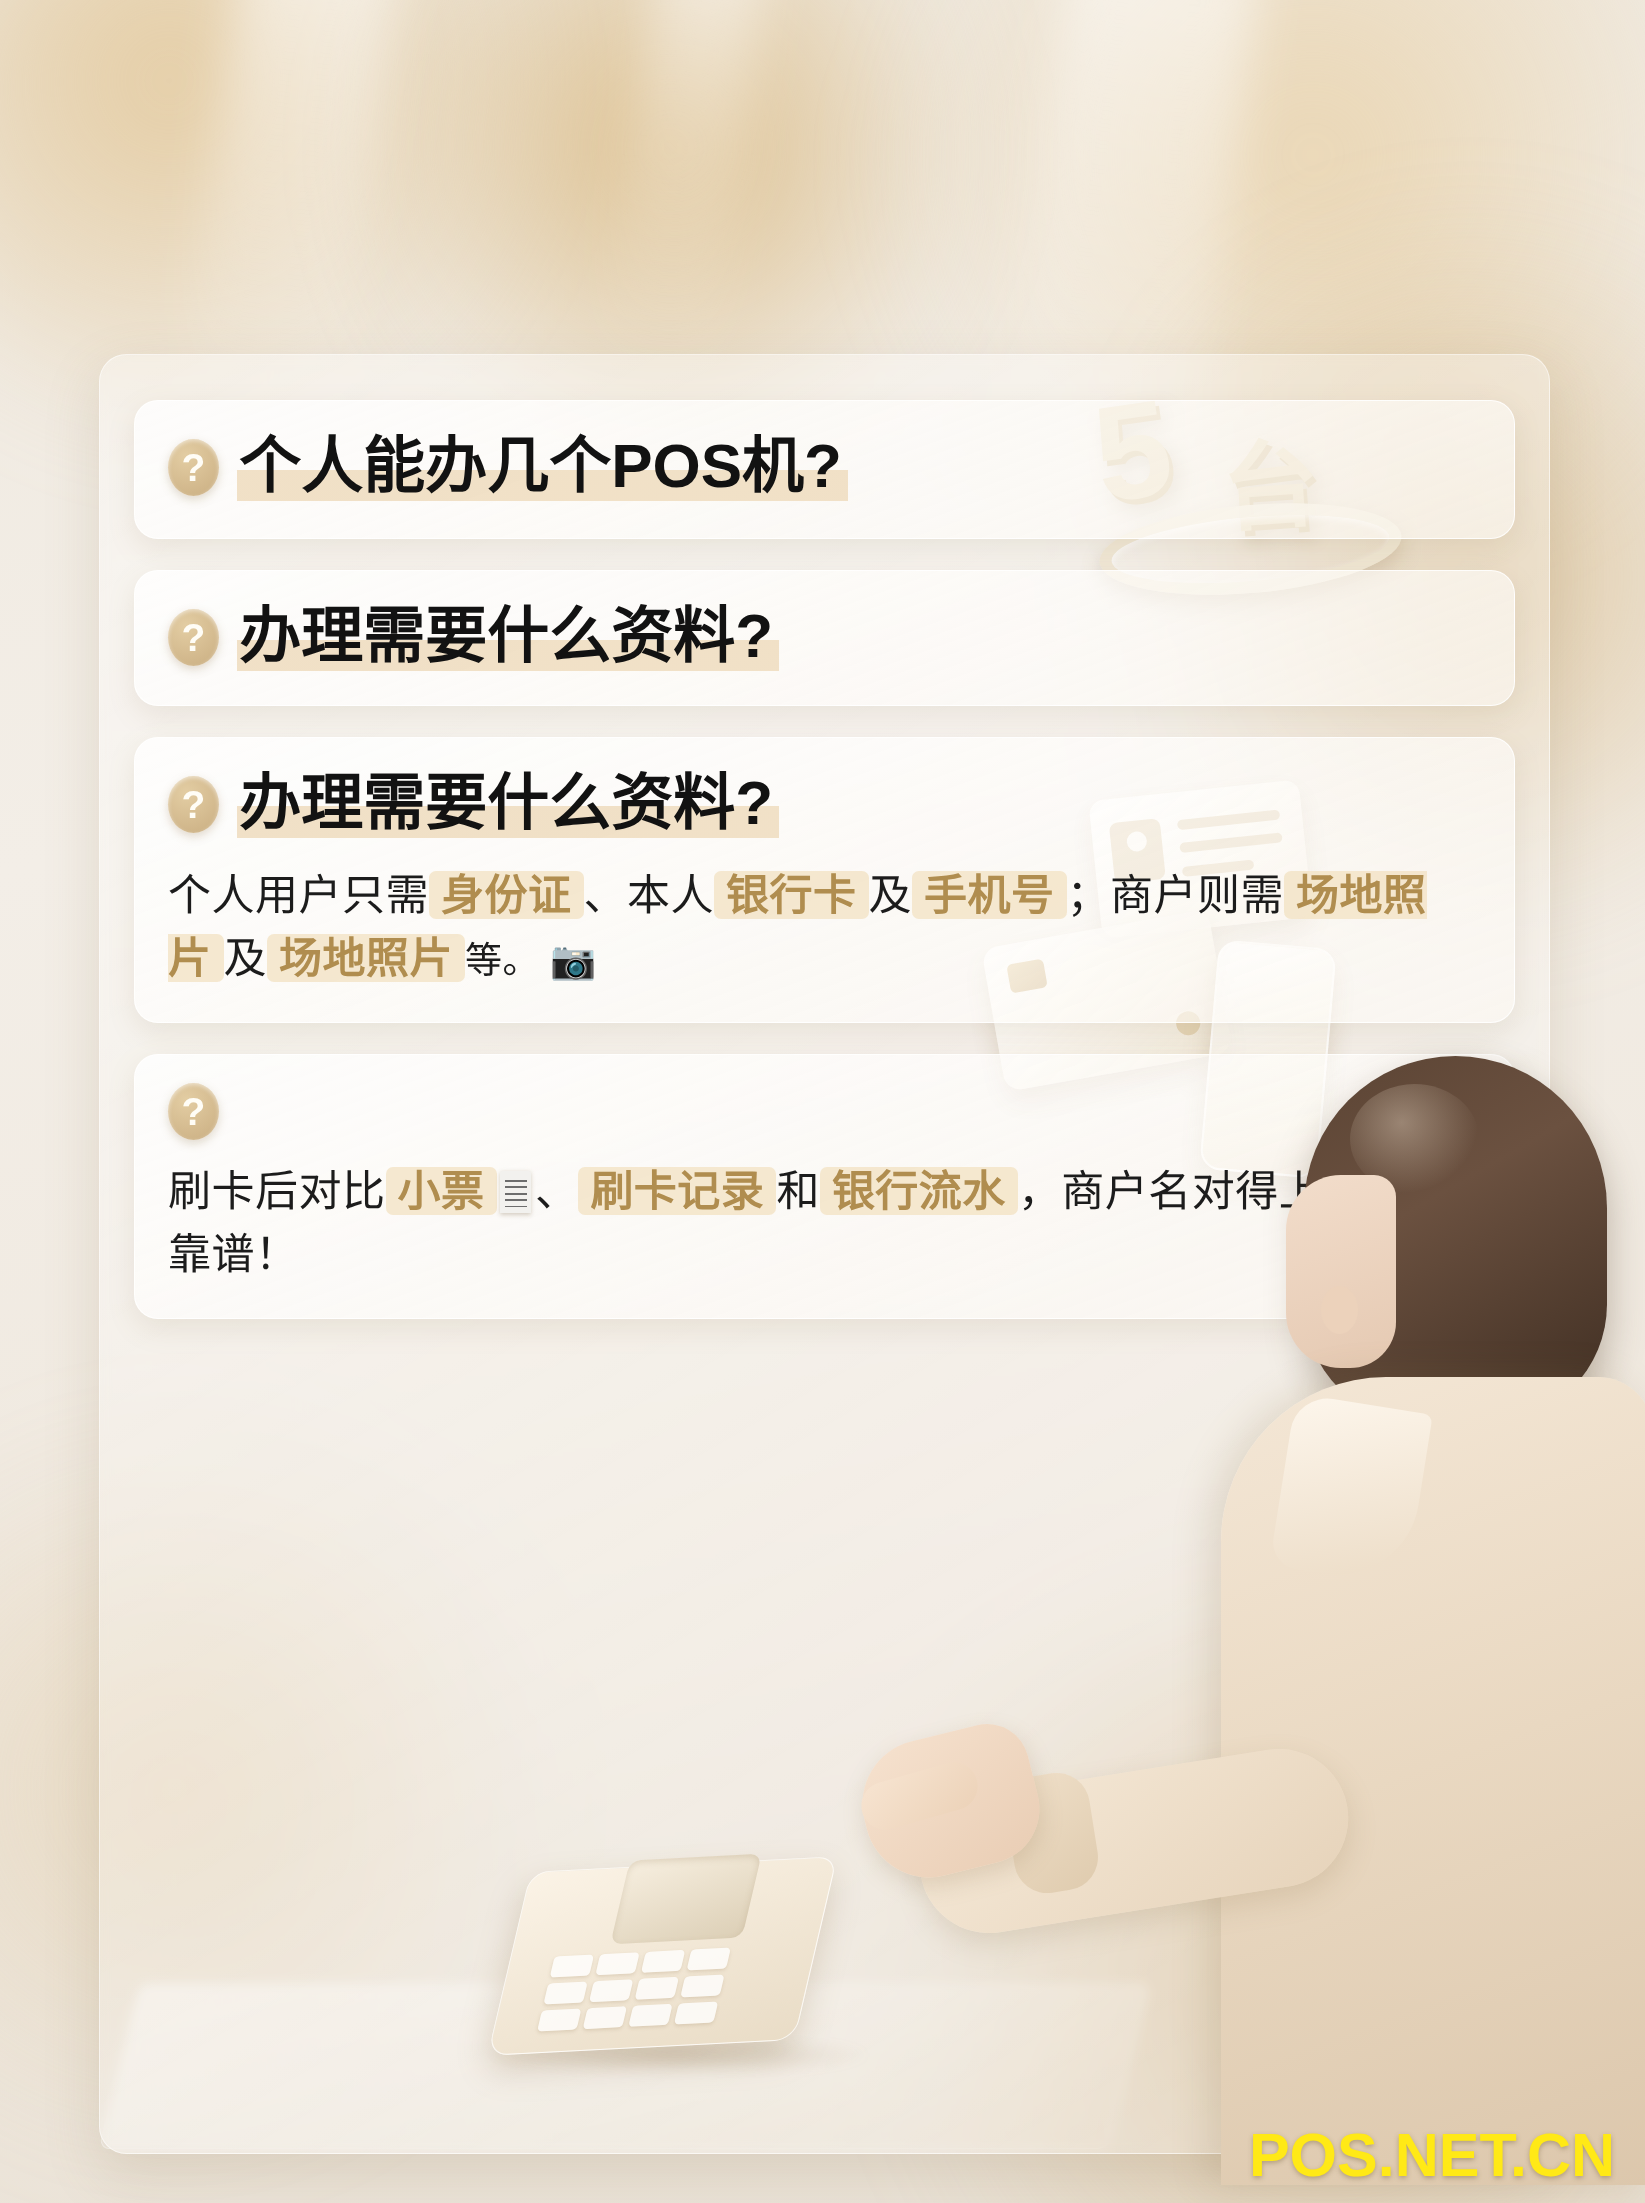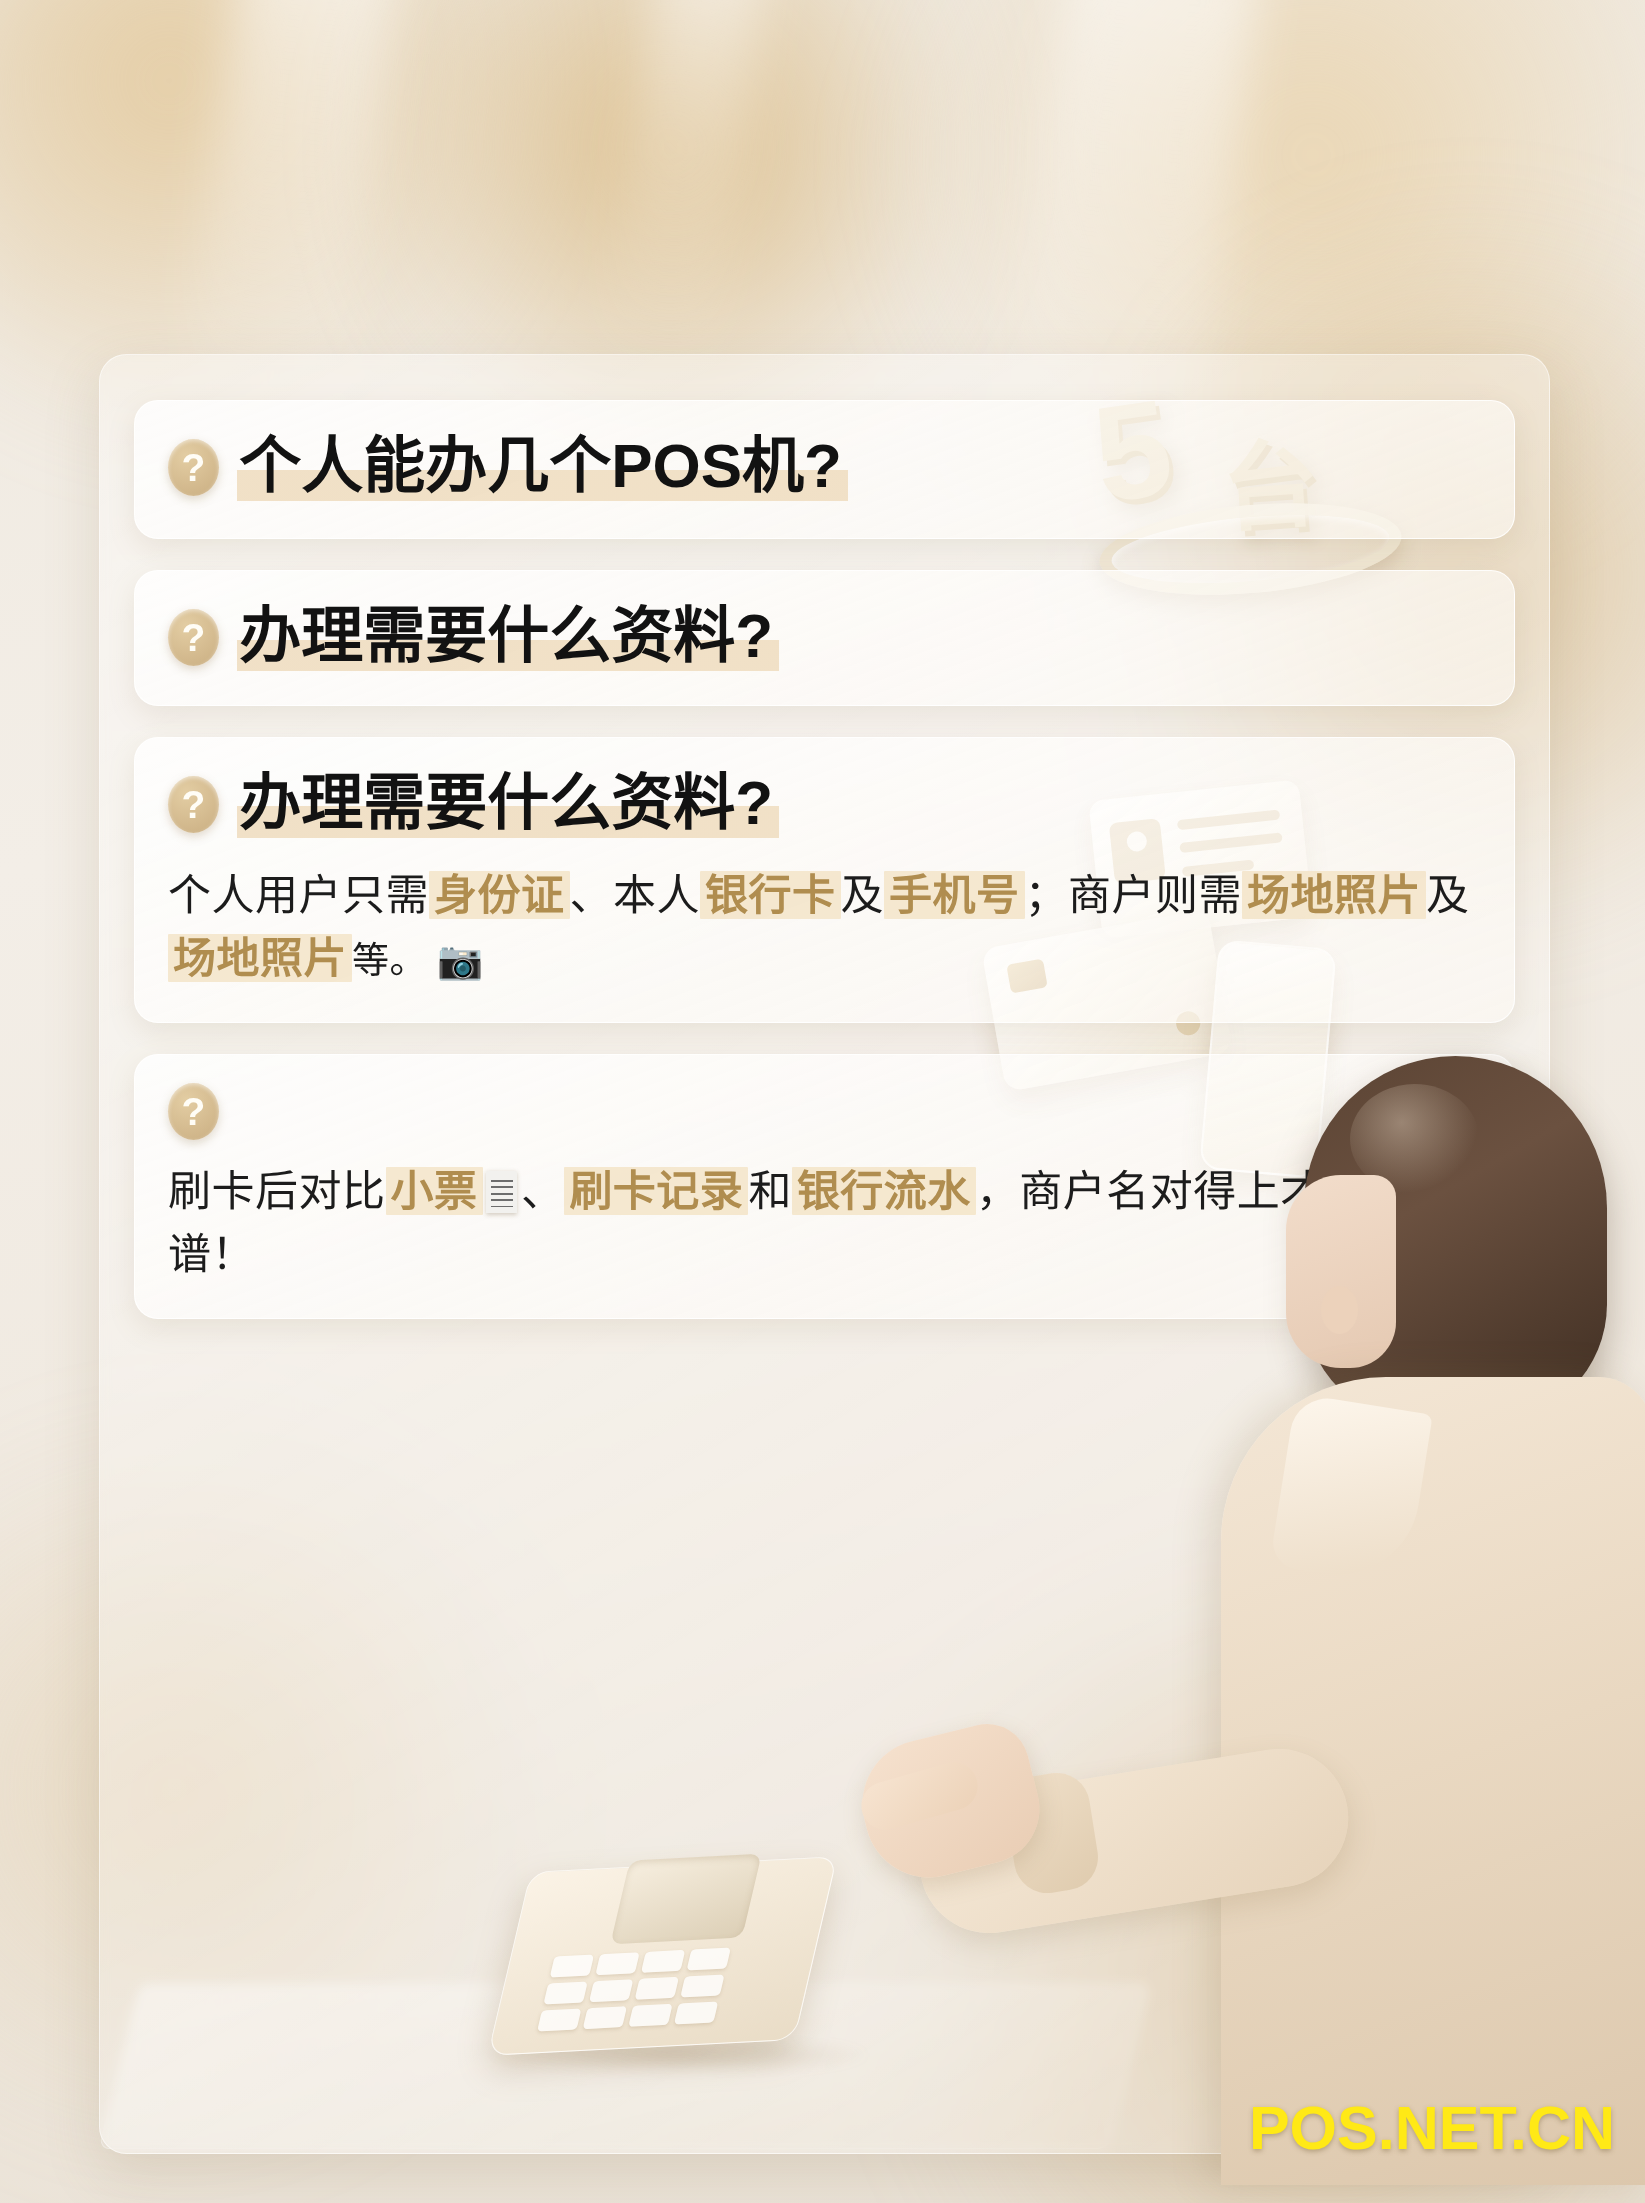--- a/index.html
+++ b/index.html
@@ -234,22 +234,22 @@
     font-size:43px;
     line-height:1.48;
     color:#1c1c1c;
     font-weight:500;
     letter-spacing:0.5px;
   }
   .hl{
     color:#b08d4f;
     font-weight:bold;
     background:rgba(243,228,200,.85);
-    border-radius:1px;
-    padding:0 5px;
+    border-radius:7px;
+    padding:0 12px;
   }
   .hl-plain{
     color:#b08d4f;
     font-weight:bold;
   }
   .emoji{ font-size:37px; }
   .mini-receipt{
     display:inline-block;
     width:31px; height:42px;
     vertical-align:-7.3px;
@@ -357,21 +357,21 @@
   .pos-keys i{ display:block; border-radius:4.6px; background:rgba(255,255,255,.78); box-shadow:0 1.8px 3.7px rgba(150,125,85,.22); }
   .pos-shadow{
     position:absolute; left:478px; top:2035px;
     width:395px; height:40px; border-radius:50%;
     background:radial-gradient(ellipse,rgba(150,125,85,.28),rgba(150,125,85,0) 70%);
     filter:blur(5.5px);
   }
 
   
   .watermark{
-    position:absolute; right:31px; bottom:41px;
+    position:absolute; right:31px; bottom:14px;
     font-size:61px; font-weight:bold;
     color:#ffe916;
     letter-spacing:0px;
     z-index:60;
     text-shadow:0 1.8px 5.5px rgba(120,100,60,.45);
   }
 </style>
 </head>
 <body>
 

